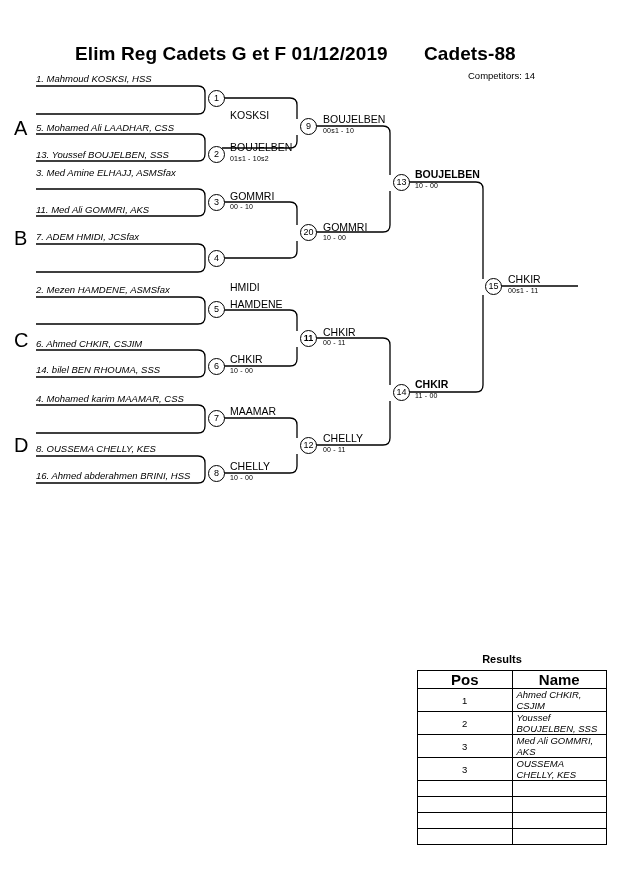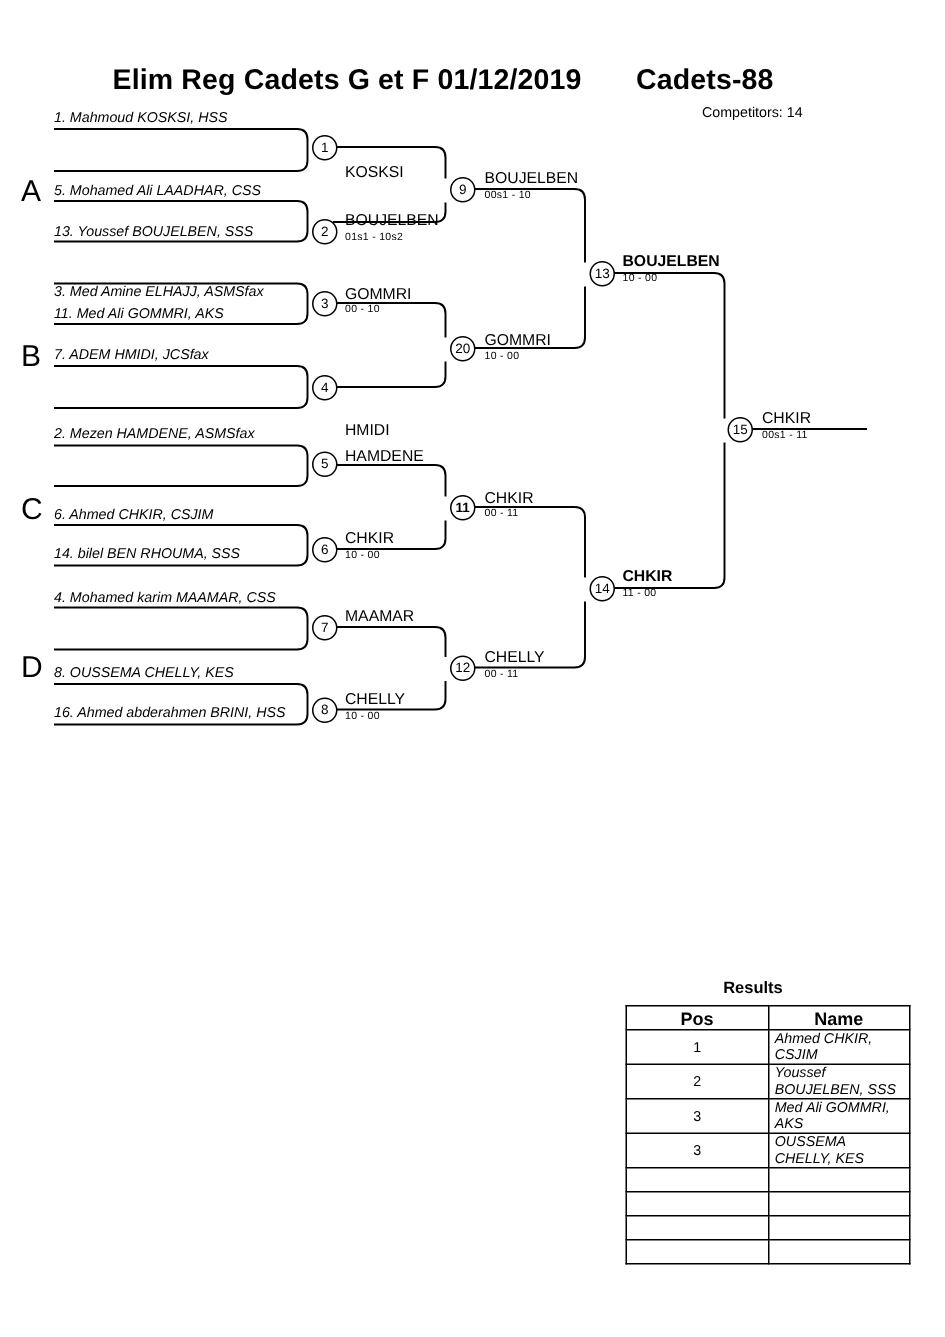--- a/index.html
+++ b/index.html
@@ -81,21 +81,21 @@
     table-layout:fixed;
     border:1.6px solid #000;
   }
   table.res th,table.res td{
     border:1px solid #000;
     font-size:9.5px;
     height:15px;
     padding:0 4px;
     font-weight:normal;
   }
-  table.res th{font-weight:bold;text-align:center;font-size:12px;}
+  table.res th{font-weight:bold;text-align:center;font-size:15px;}
   table.res td.pos{text-align:center;width:36px;}
   table.res td.nm{text-align:left;font-style:italic;}
   table.res tr.empty td{height:15px;}
 </style>
 </head>
 <body>
 
 <svg id="bracket" viewBox="0 0 630 891" xmlns="http://www.w3.org/2000/svg">
   <g id="bracket-lines" stroke="#000" fill="none" stroke-width="1.3">
 
@@ -146,21 +146,21 @@
 <div id="groups-layer">
     <div class="grp" style="left: 14px; top: 118px;">A</div>
     <div class="grp" style="left: 14px; top: 228px;">B</div>
     <div class="grp" style="left: 14px; top: 330px;">C</div>
     <div class="grp" style="left: 14px; top: 435px;">D</div>
   </div>
 <div id="entrants-layer">
     <div class="pname" style="left: 36px; top: 74px;">1. Mahmoud KOSKSI, HSS</div>
     <div class="pname" style="left: 36px; top: 123px;">5. Mohamed Ali LAADHAR, CSS</div>
     <div class="pname" style="left: 36px; top: 150px;">13. Youssef BOUJELBEN, SSS</div>
-    <div class="pname" style="left: 36px; top: 190px;">3. Med Amine ELHAJJ, ASMSfax</div>
+    <div class="pname" style="left: 36px; top: 168px;">3. Med Amine ELHAJJ, ASMSfax</div>
     <div class="pname" style="left: 36px; top: 205px;">11. Med Ali GOMMRI, AKS</div>
     <div class="pname" style="left: 36px; top: 232px;">7. ADEM HMIDI, JCSfax</div>
     <div class="pname" style="left: 36px; top: 285px;">2. Mezen HAMDENE, ASMSfax</div>
     <div class="pname" style="left: 36px; top: 339px;">6. Ahmed CHKIR, CSJIM</div>
     <div class="pname" style="left: 36px; top: 365px;">14. bilel BEN RHOUMA, SSS</div>
     <div class="pname" style="left: 36px; top: 394px;">4. Mohamed karim MAAMAR, CSS</div>
     <div class="pname" style="left: 36px; top: 444px;">8. OUSSEMA CHELLY, KES</div>
     <div class="pname" style="left: 36px; top: 471px;">16. Ahmed abderahmen BRINI, HSS</div>
   </div>
 <div id="matches-layer">

